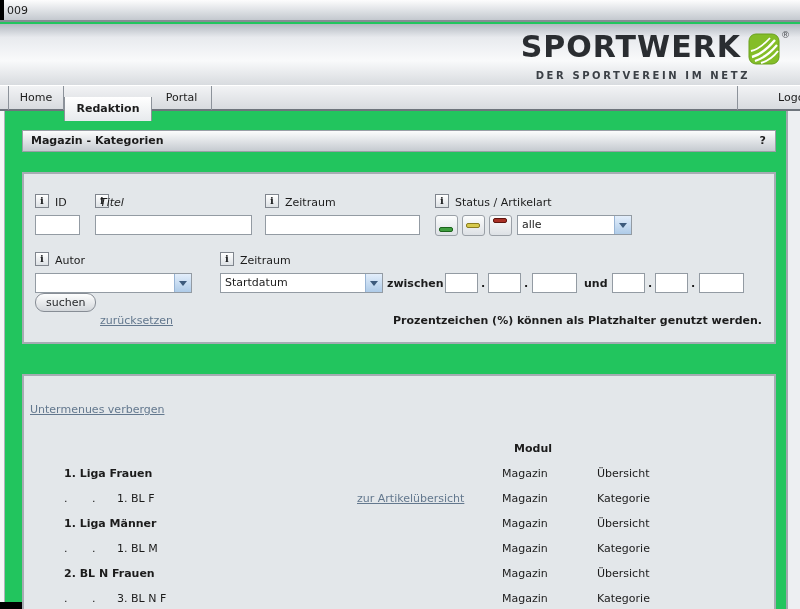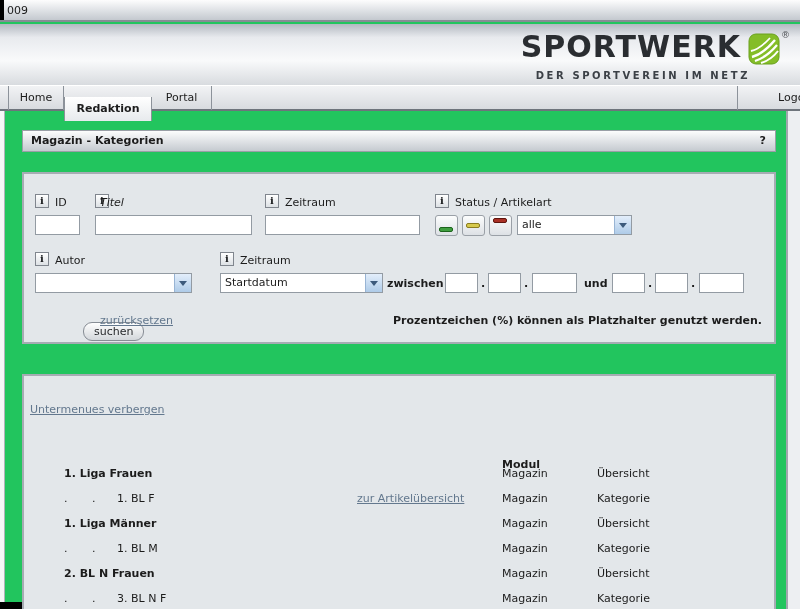--- a/index.html
+++ b/index.html
@@ -214,29 +214,29 @@
     <input class="tinput" style="left: 464px; top: 99px; width: 33px;">
     <span class="boldtxt" style="left:500px; top:103px;">.</span>
     <input class="tinput" style="left: 508px; top: 99px; width: 45px;">
     <span class="boldtxt" style="left:560px; top:103px;">und</span>
     <input class="tinput" style="left: 588px; top: 99px; width: 33px;">
     <span class="boldtxt" style="left:624px; top:103px;">.</span>
     <input class="tinput" style="left: 631px; top: 99px; width: 33px;">
     <span class="boldtxt" style="left:667px; top:103px;">.</span>
     <input class="tinput" style="left: 675px; top: 99px; width: 45px;">
 
-    <button class="btn" style="left:11px; top:148px;margin-left:48px;">suchen</button>
+    <button class="btn" style="left:11px; top:119px;">suchen</button>
     <a class="lnk" style="left:76px; top:140px;">zurücksetzen</a>
     <span class="hint" style="top:140px;">Prozentzeichen (%) können als Platzhalter genutzt werden.</span>
   </div>
 
   <div class="panel panel-list">
     <a class="lnk" style="left:6px; top:27px;">Untermenues verbergen</a>
 
-    <div class="lrow" style="top:82px;">
+    <div class="lrow" style="top:66px;margin-left:12px;">
       <span class="lmod" style="font-weight:bold;">Modul</span>
     </div>
 
     <div class="lrow" style="top:91px;">
       <span class="lname b">1. Liga Frauen</span>
       <span class="lmod">Magazin</span>
       <span class="ltype">Übersicht</span>
     </div>
 
     <div class="lrow" style="top:116px;">

